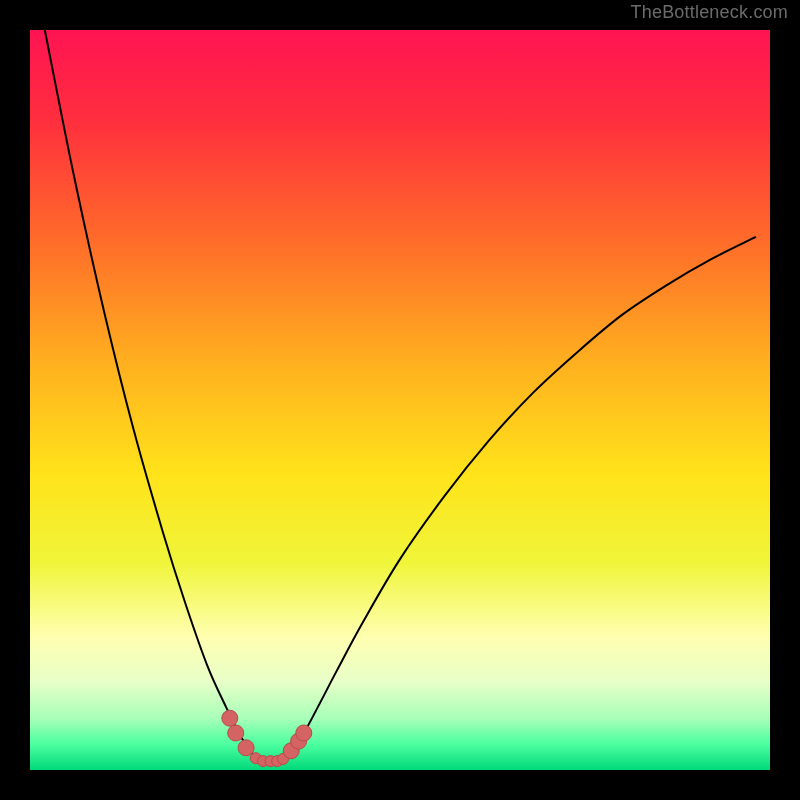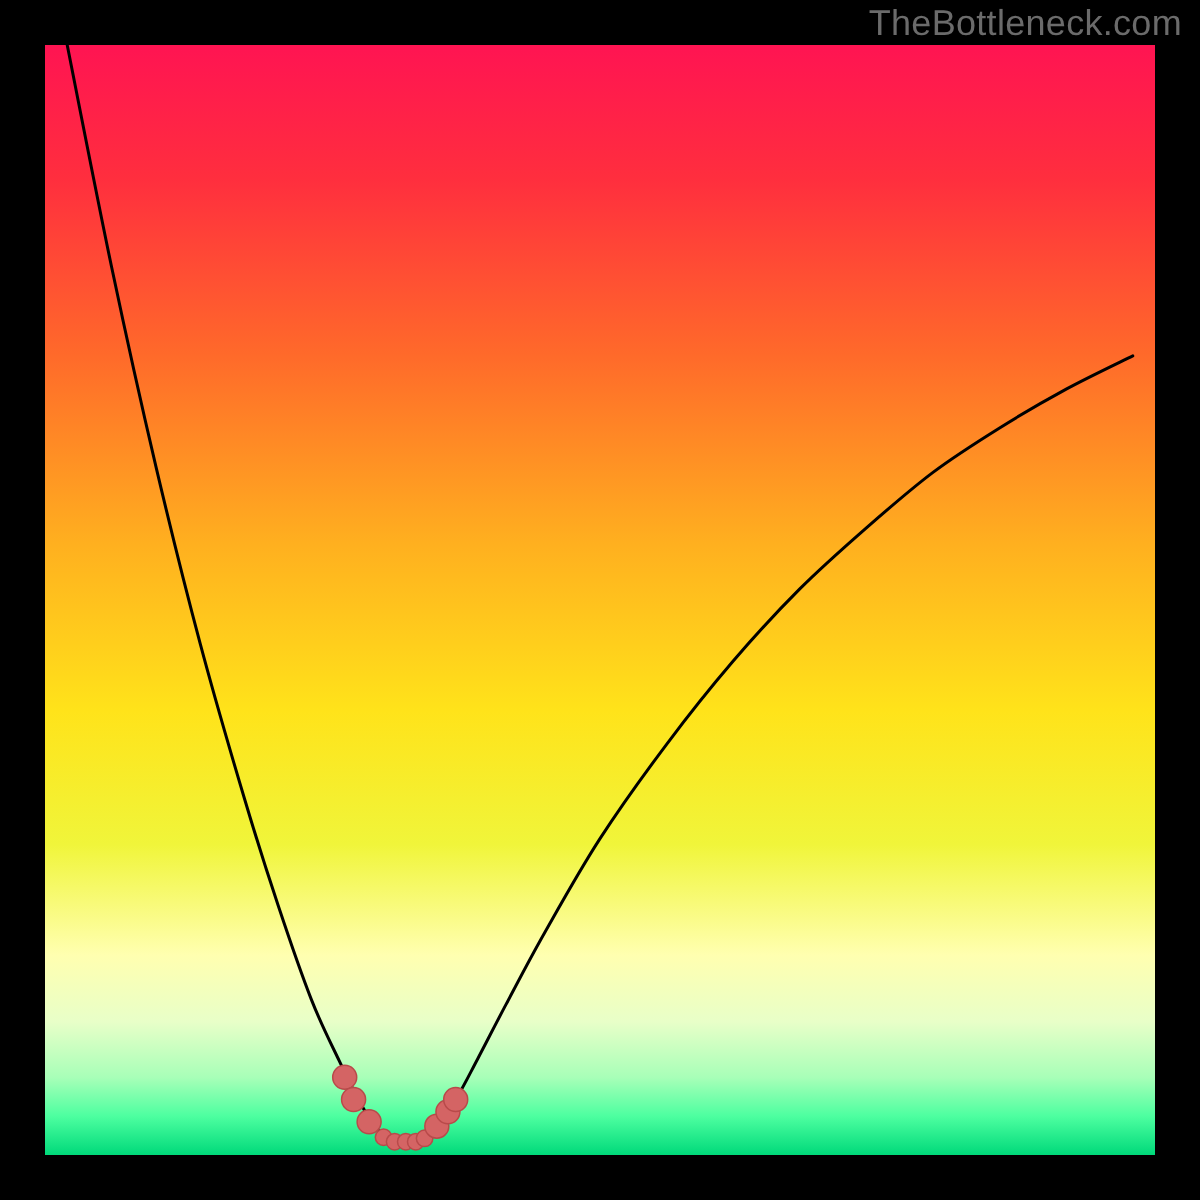--- a/index.html
+++ b/index.html
@@ -15,21 +15,21 @@
     position: relative;
     width: 800px;
     height: 800px;
     background: #000;
   }
   .watermark {
     position: absolute;
     top: 2px;
     right: 12px;
     color: #6b6b6b;
-    font-size: 24px;
+    font-size: 18px;
     font-weight: 500;
     letter-spacing: 0.2px;
     z-index: 5;
   }
   .plot {
     position: absolute;
     left: 30px;
     top: 30px;
     width: 740px;
     height: 740px;

